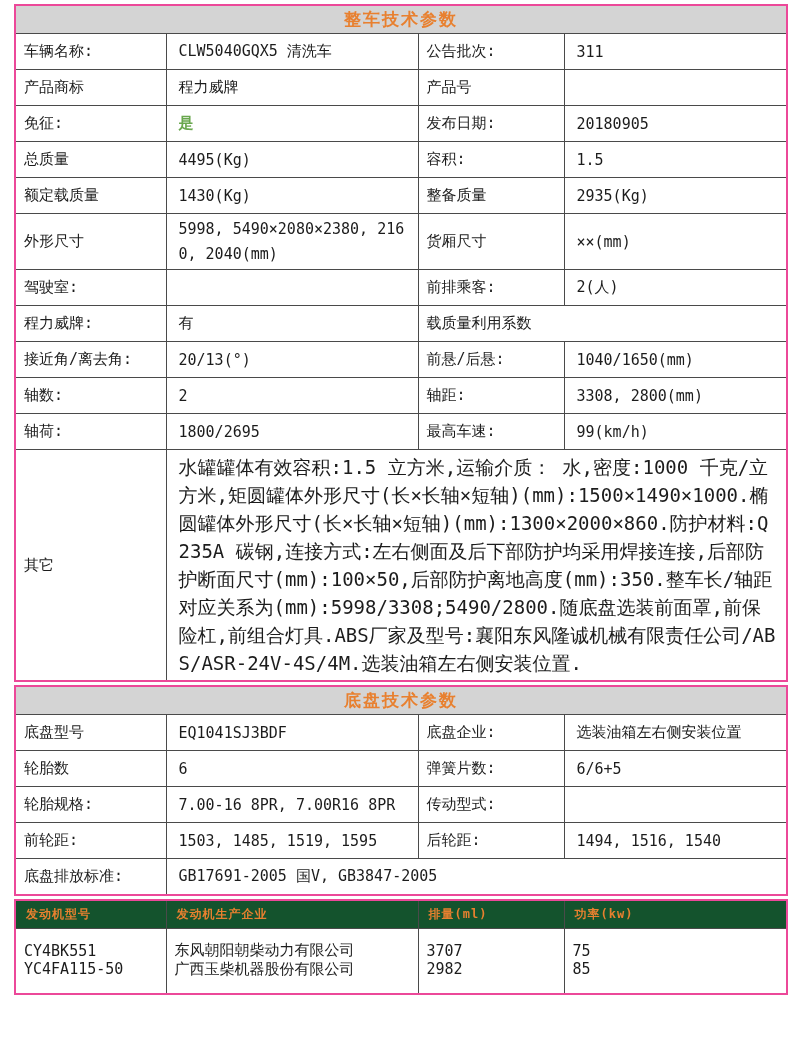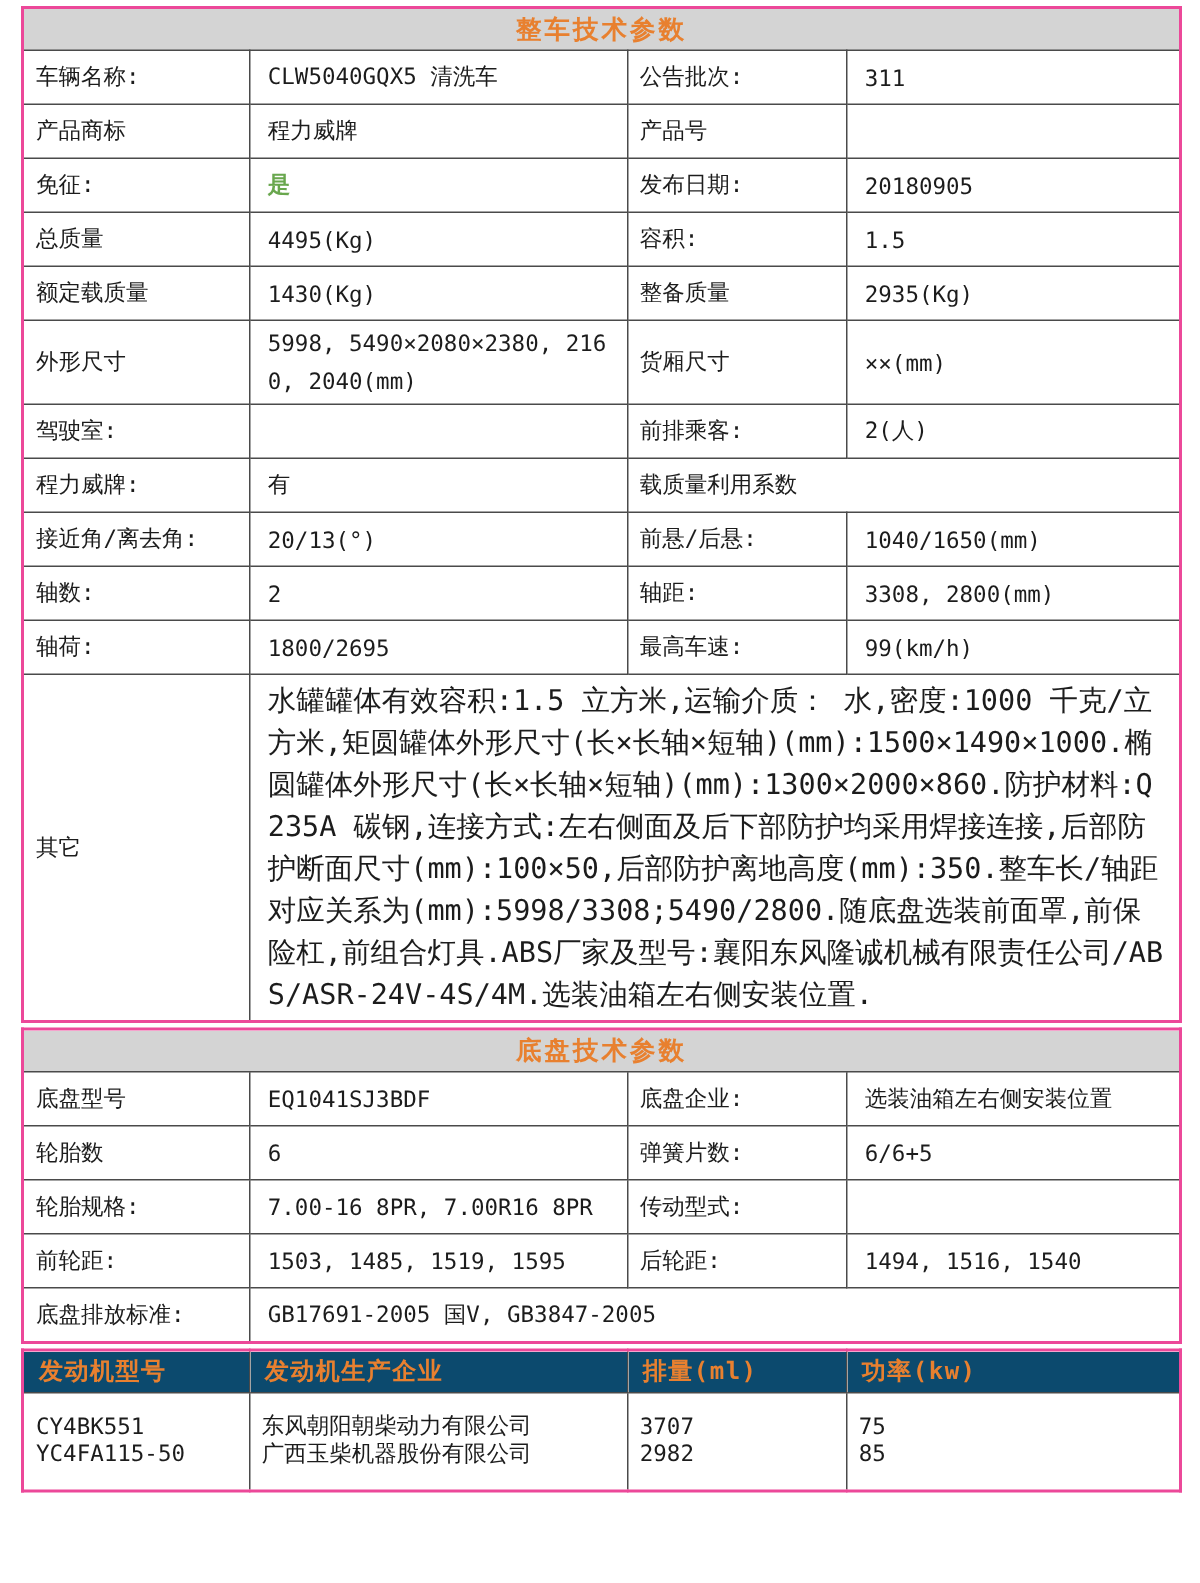--- a/index.html
+++ b/index.html
@@ -40,24 +40,24 @@
     background: #d4d4d4;
     color: #e8802f;
     font-weight: bold;
     font-size: 17px;
     text-align: center;
     height: 25px;
     letter-spacing: 2px;
     padding: 1px 8px;
   }
   td.band-cell {
-    background: #0c4a6e;
+    background: #14532d;
     color: #e8802f;
     font-weight: bold;
-    font-size: 16px;
+    font-size: 12px;
     text-align: left;
     height: 25px;
     letter-spacing: 1px;
     padding: 1px 8px 1px 10px;
   }
   tr.other-row td.lbl { height: 218px; }
   td.other-val {
     vertical-align: top;
     line-height: 28px;
     padding: 3px 8px 3px 12px;

